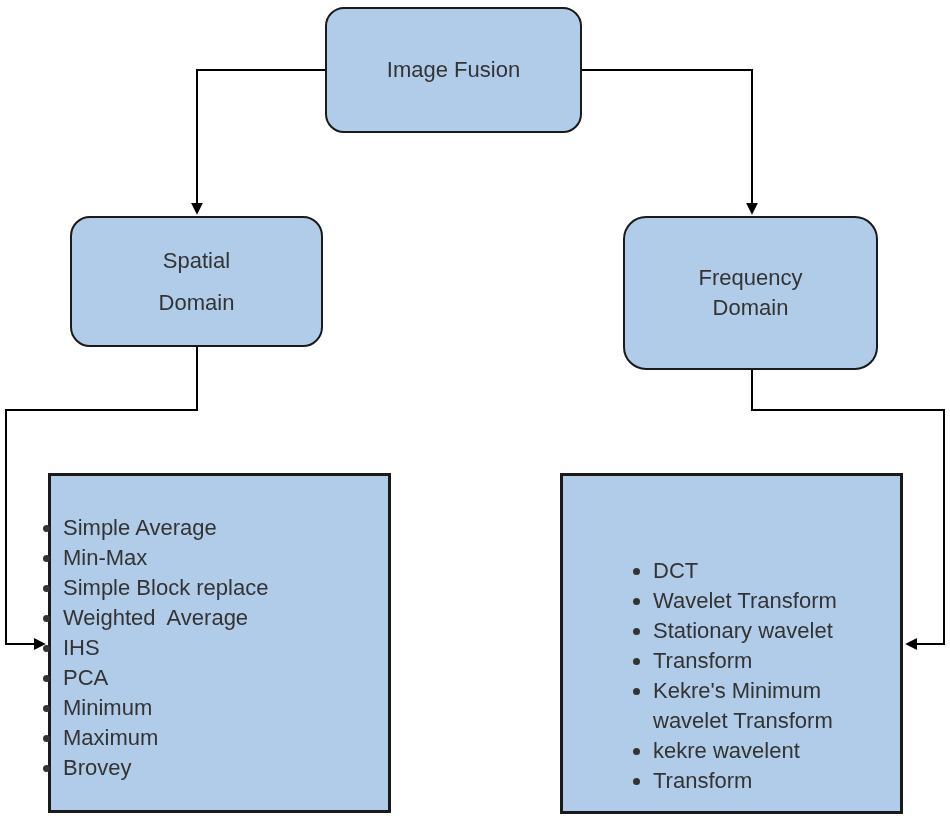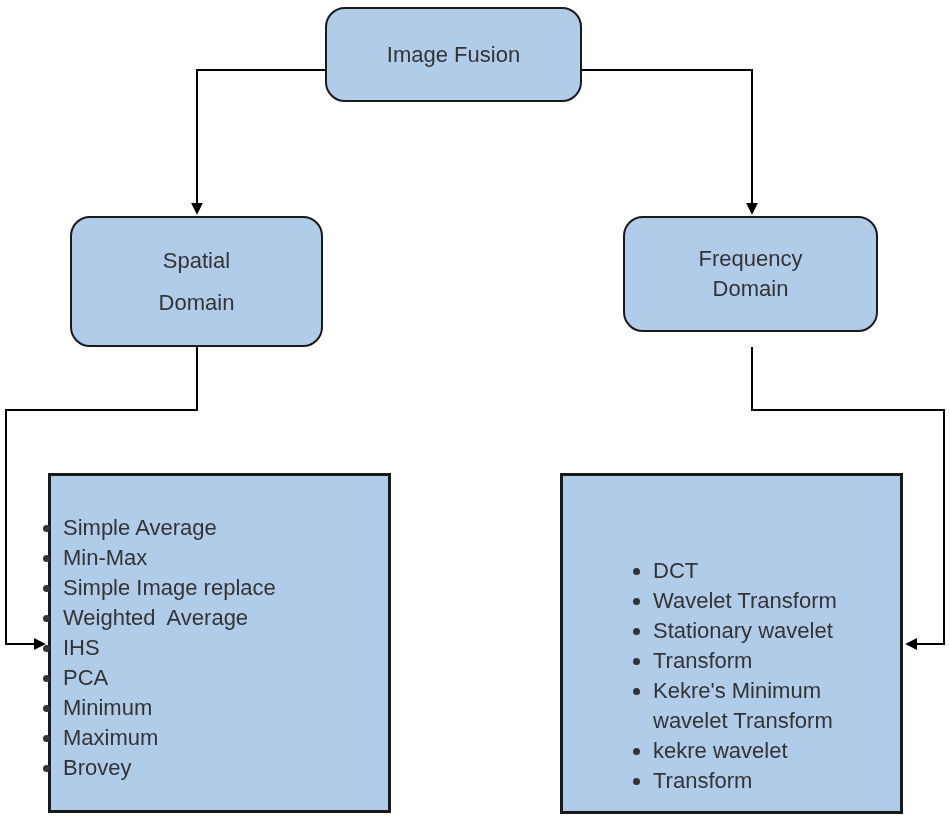--- a/index.html
+++ b/index.html
@@ -22,23 +22,23 @@
     display:flex;
     flex-direction:column;
     align-items:center;
     justify-content:center;
     text-align:center;
     font-size:22px;
     line-height:30px;
     color:var(--text-color);
     box-sizing:border-box;
   }
-  .node-root{left:325px;top:7px;width:257px;height:95px;}
+  .node-root{left:325px;top:7px;width:257px;height:126px;border-radius:19px;}
   .node-spatial{left:70px;top:216px;width:253px;height:131px;gap:12px;}
-  .node-frequency{left:623px;top:216px;width:255px;height:116px;}
+  .node-frequency{left:623px;top:216px;width:255px;height:154px;border-radius:23px;}
   .listbox{
     position:absolute;
     background:var(--box-fill);
     border:3px solid var(--box-border);
     box-sizing:border-box;
     font-size:22px;
     color:var(--text-color);
   }
   .listbox-left{left:48px;top:473px;width:343px;height:340px;}
   .listbox-right{left:560px;top:473px;width:343px;height:341px;}
@@ -82,36 +82,36 @@
 
   <div class="node node-frequency">
     <span>Frequency</span>
     <span>Domain</span>
   </div>
 
   <div class="listbox listbox-left">
     <ul>
         <li>Simple Average</li>
         <li>Min-Max</li>
-        <li>Simple Image replace</li>
+        <li>Simple Block replace</li>
         <li>Weighted  Average</li>
         <li>IHS</li>
         <li>PCA</li>
         <li>Minimum</li>
         <li>Maximum</li>
         <li>Brovey</li>
       </ul>
   </div>
 
   <div class="listbox listbox-right">
     <ul>
         <li>DCT</li>
         <li>Wavelet Transform</li>
         <li>Stationary wavelet</li>
         <li>Transform</li>
         <li>Kekre's Minimum
 wavelet Transform</li>
-        <li>kekre wavelet</li>
+        <li>kekre wavelent</li>
         <li>Transform</li>
       </ul>
   </div>
 
 </div>
 
 </body></html>

